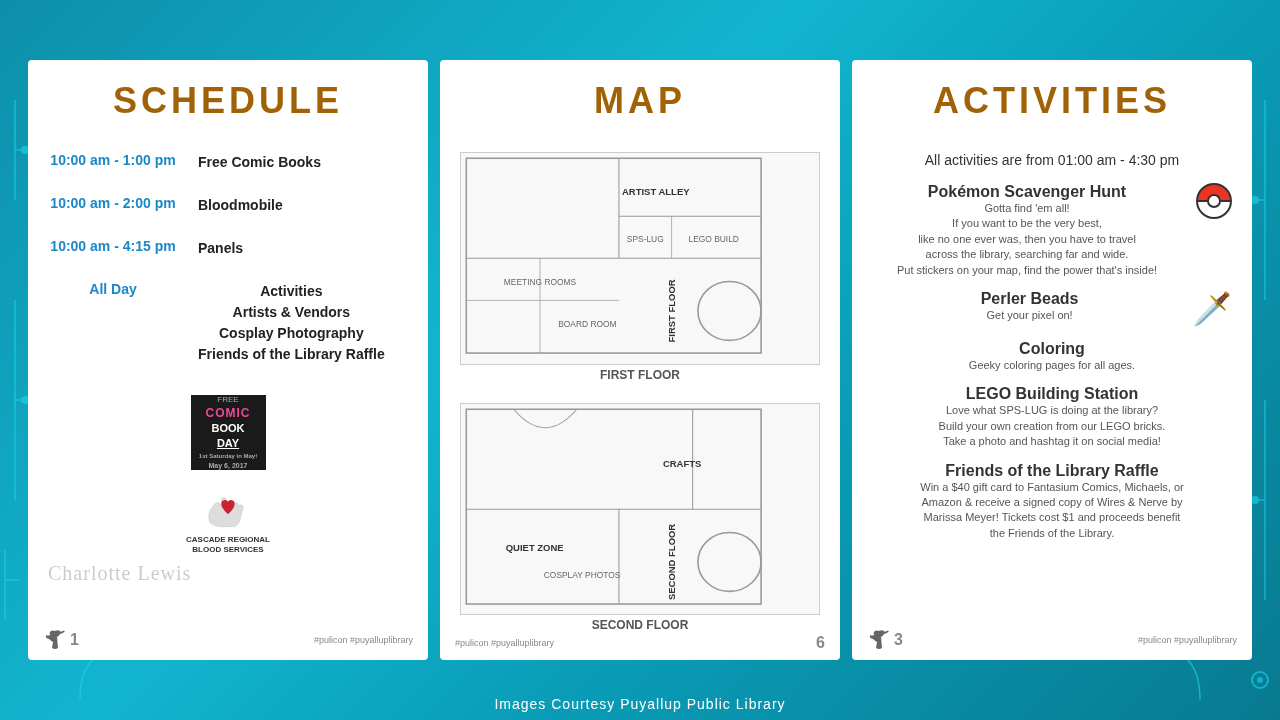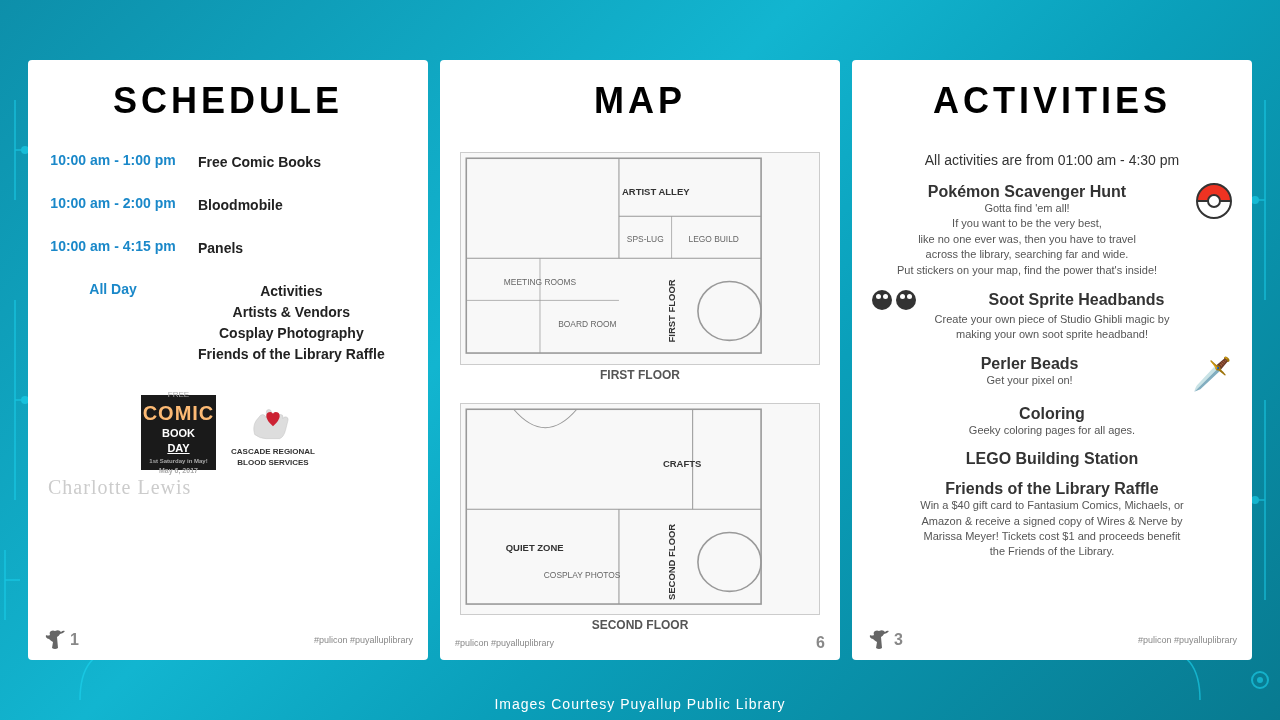--- a/index.html
+++ b/index.html
@@ -45,21 +45,21 @@
       padding: 20px 20px 40px 20px;
       position: relative;
       overflow: hidden;
     }
 
     .card-title {
       text-align: center;
       font-size: 36px;
       font-weight: bold;
       letter-spacing: 4px;
-      color: #000000;
+      color: #a16207;
       margin-bottom: 30px;
       font-family: Arial, sans-serif;
     }
 
     
     .schedule-row {
       display: flex;
       align-items: flex-start;
       margin-bottom: 22px;
       gap: 20px;
@@ -81,20 +81,21 @@
     .schedule-event-line {
       display: block;
     }
 
     .logos-row {
       display: flex;
       align-items: center;
       gap: 15px;
       margin-top: 30px;
       justify-content: center;
+      flex-direction: column;
     }
 
     .free-comic-box {
       background: #1a1a1a;
       color: white;
       padding: 8px;
       width: 75px;
       height: 75px;
       display: flex;
       flex-direction: column;
@@ -358,21 +359,21 @@
           <span class="schedule-event-line">Cosplay Photography</span>
           <span class="schedule-event-line">Friends of the Library Raffle</span>
         </div>
       </div>
     </div>
 
     <div class="logos-row">
 
       <div class="free-comic-box">
         <div style="font-size:8px; color:#aaa; font-weight:normal;">FREE</div>
-        <div style="font-size:20px; color:#fdba74; font-weight:900; letter-spacing:1px;">COMIC</div>
+        <div style="font-size:12px; color:#ec4899; font-weight:900; letter-spacing:1px;">COMIC</div>
         <div style="font-size:11px; color:white; font-weight:700;">BOOK</div>
         <div style="font-size:11px; color:white; font-weight:700;text-decoration:underline;">DAY</div>
         <div style="font-size:6px; color:#aaa; margin-top:3px;">1st Saturday in May!</div>
         <div style="font-size:7px; color:#aaa;">May 6, 2017</div>
       </div>
 
       <div class="cascade-logo">
         <svg class="heart-svg" viewBox="0 0 60 60" xmlns="http://www.w3.org/2000/svg">
 
           <g fill="#ddd" stroke="#bbb" stroke-width="0.5">
@@ -472,49 +473,41 @@
       <div class="activity-name">Pokémon Scavenger Hunt</div>
       <div class="activity-desc">
         Gotta find 'em all!<br>
         If you want to be the very best,<br>
         like no one ever was, then you have to travel<br>
         across the library, searching far and wide.<br>
         Put stickers on your map, find the power that's inside!
       </div>
     </div>
 
-    <div class="activity-item">
-      <div style="display:flex;align-items:center;gap:5px;margin-bottom:2px;">
-        <div style="display:flex;gap:4px;">
-          <div class="soot-sprite"></div>
-          <div class="soot-sprite"></div>
-        </div>
-        <div class="activity-name" style="flex:1;">Soot Sprite Headbands</div>
-      </div>
-      <div class="activity-desc">
-        Create your own piece of Studio Ghibli magic by<br>
-        making your own soot sprite headband!
-      </div>
-    </div>
 
     <div class="activity-item" style="display:flex;align-items:flex-start;gap:5px;justify-content:center;">
       <div style="flex:1;">
         <div class="activity-name">Perler Beads</div>
         <div class="activity-desc">Get your pixel on!</div>
       </div>
       <div style="font-size:32px;color:#d4a020;">🗡️</div>
     </div>
 
     <div class="activity-item">
       <div class="activity-name">Coloring</div>
       <div class="activity-desc">Geeky coloring pages for all ages.</div>
     </div>
 
     <div class="activity-item">
       <div class="activity-name">LEGO Building Station</div>
+      <div class="activity-desc">
+        Love what SPS-LUG is doing at the library?<br>
+        Build your own creation from our LEGO bricks.<br>
+        Take a photo and hashtag it on social media!
+      </div>
     </div>
 
     <div class="activity-item">
       <div class="activity-name">Friends of the Library Raffle</div>
       <div class="activity-desc">
         Win a $40 gift card to Fantasium Comics, Michaels, or<br>
         Amazon &amp; receive a signed copy of Wires &amp; Nerve by<br>
         Marissa Meyer! Tickets cost $1 and proceeds benefit<br>
         the Friends of the Library.
       </div>

